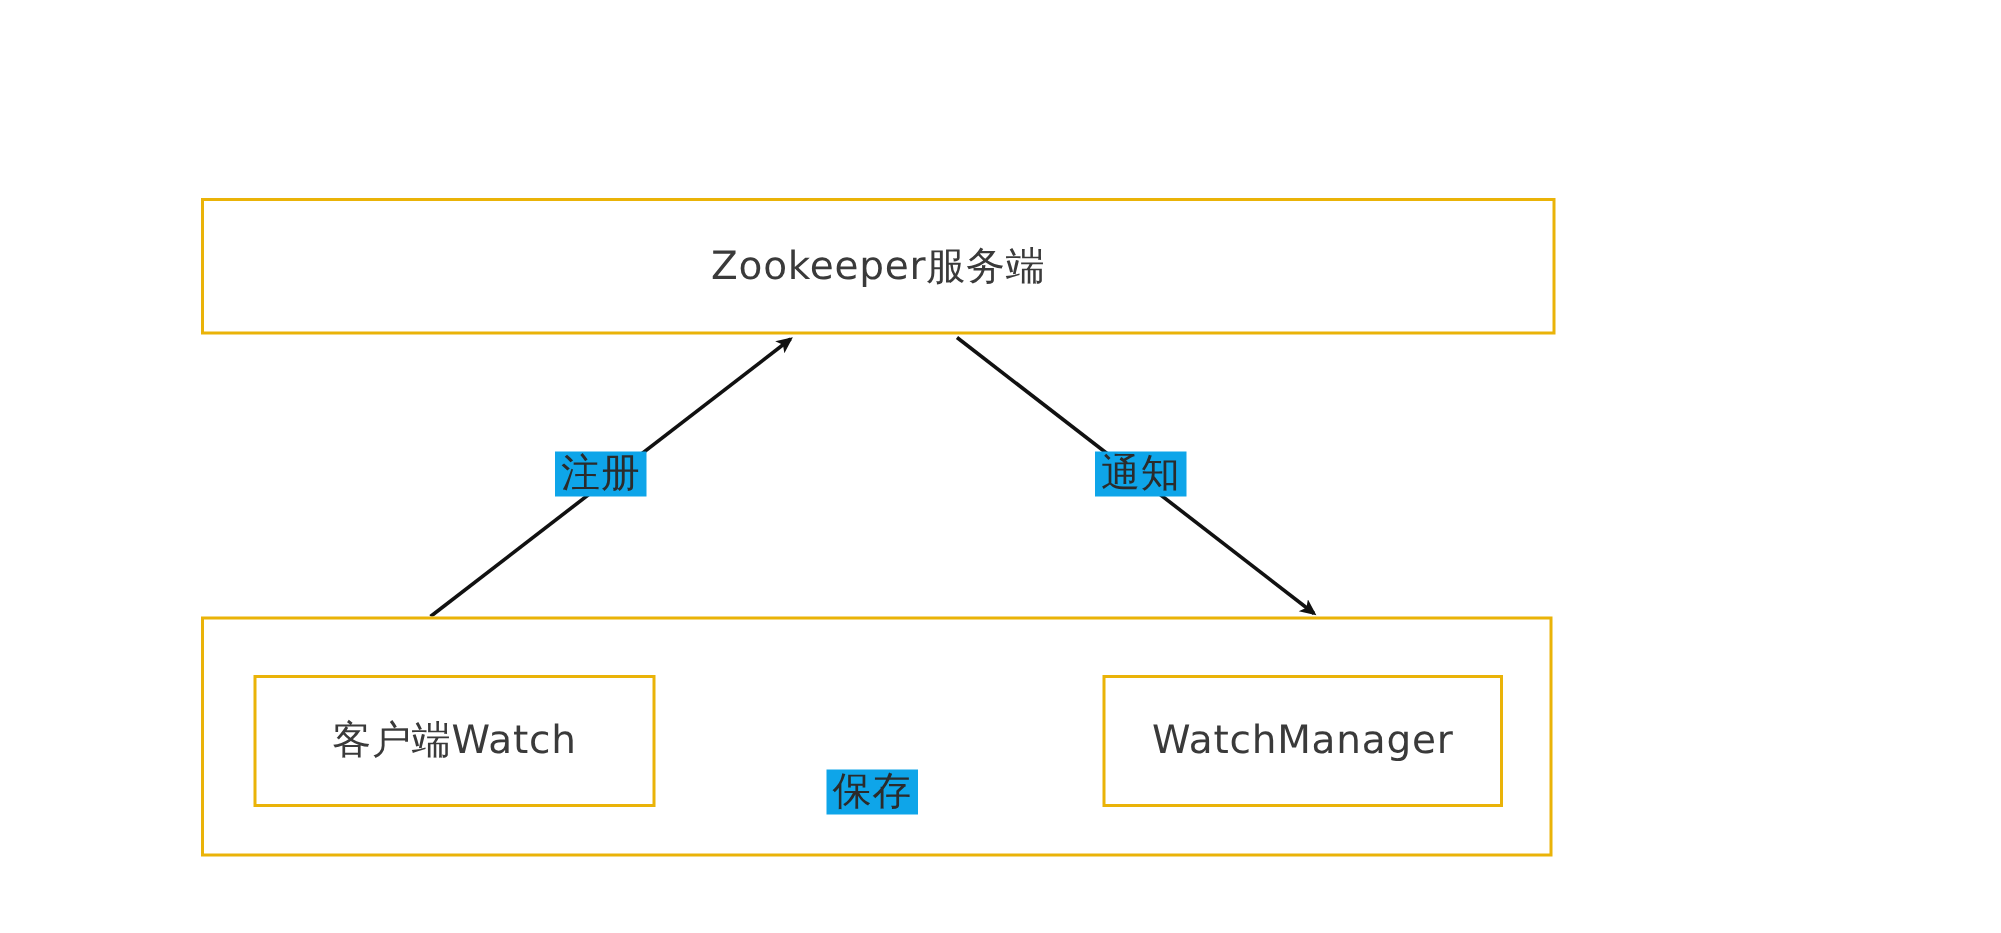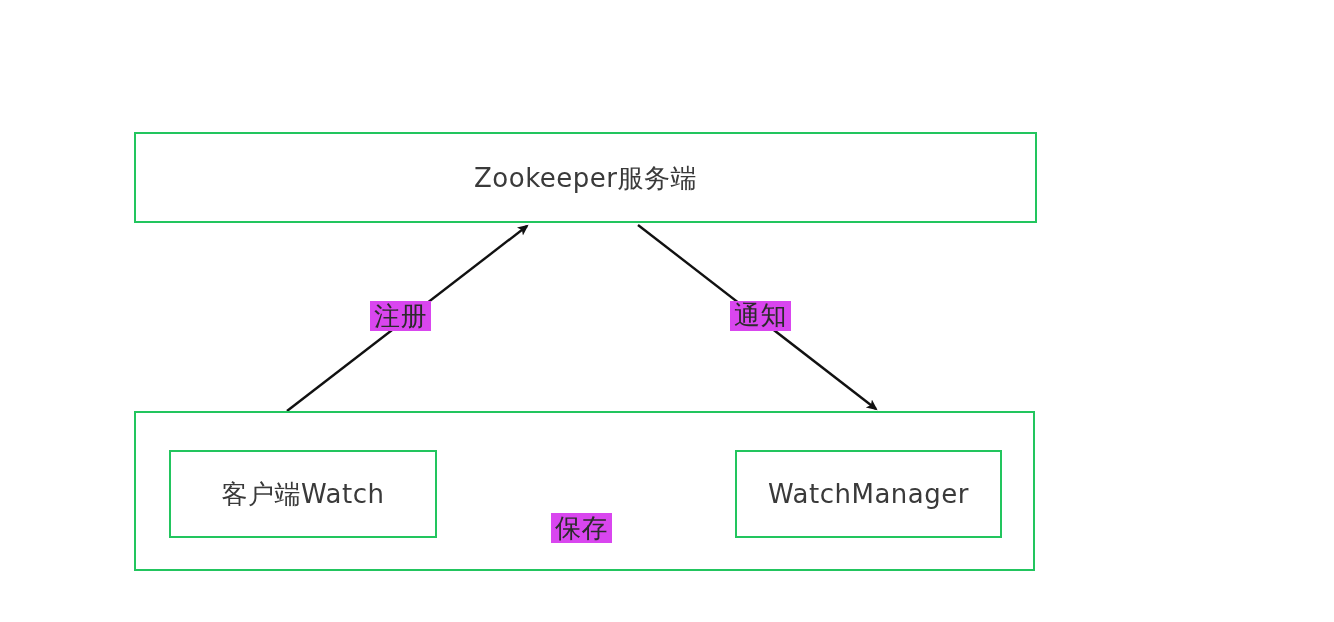--- a/index.html
+++ b/index.html
@@ -21,21 +21,21 @@
     position: absolute;
     left: 0;
     top: 0;
     width: 1334px;
     height: 622px;
   }
   .box {
     position: absolute;
     box-sizing: border-box;
     background: #ffffff;
-    border: 2px solid #22c55e;
+    border: 2px solid #eab308;
     display: flex;
     align-items: center;
     justify-content: center;
   }
   .box-label {
     font-size: 26px;
     color: #3a3a3a;
     letter-spacing: 0.5px;
     white-space: nowrap;
     line-height: 1;
@@ -62,34 +62,33 @@
   #watch-manager-box {
     left: 735px;
     top: 450px;
     width: 267px;
     height: 88px;
   }
   .edge-label {
     position: absolute;
     font-size: 26px;
     color: #2b2b2b;
-    background: #d946ef;
+    background: #0ea5e9;
     white-space: nowrap;
     line-height: 1;
     padding: 2px 4px;
     letter-spacing: 0.5px;
   }
   #register-label {
     left: 370px;
     top: 301px;
   }
   #notify-label {
     left: 730px;
     top: 301px;
-    font-family: Liberation Serif, serif;
   }
   #save-label {
     left: 551px;
     top: 479px;
     margin-top: 34px;
   }
 </style>
 </head>
 <body>
 

